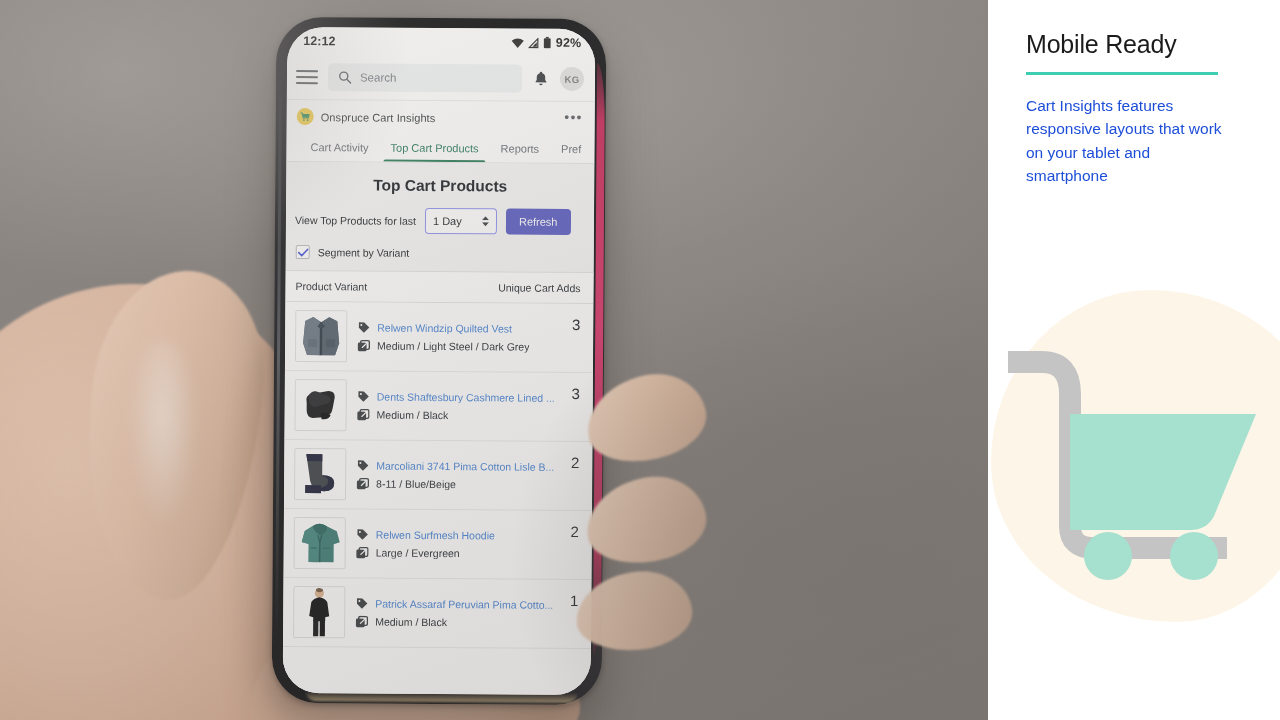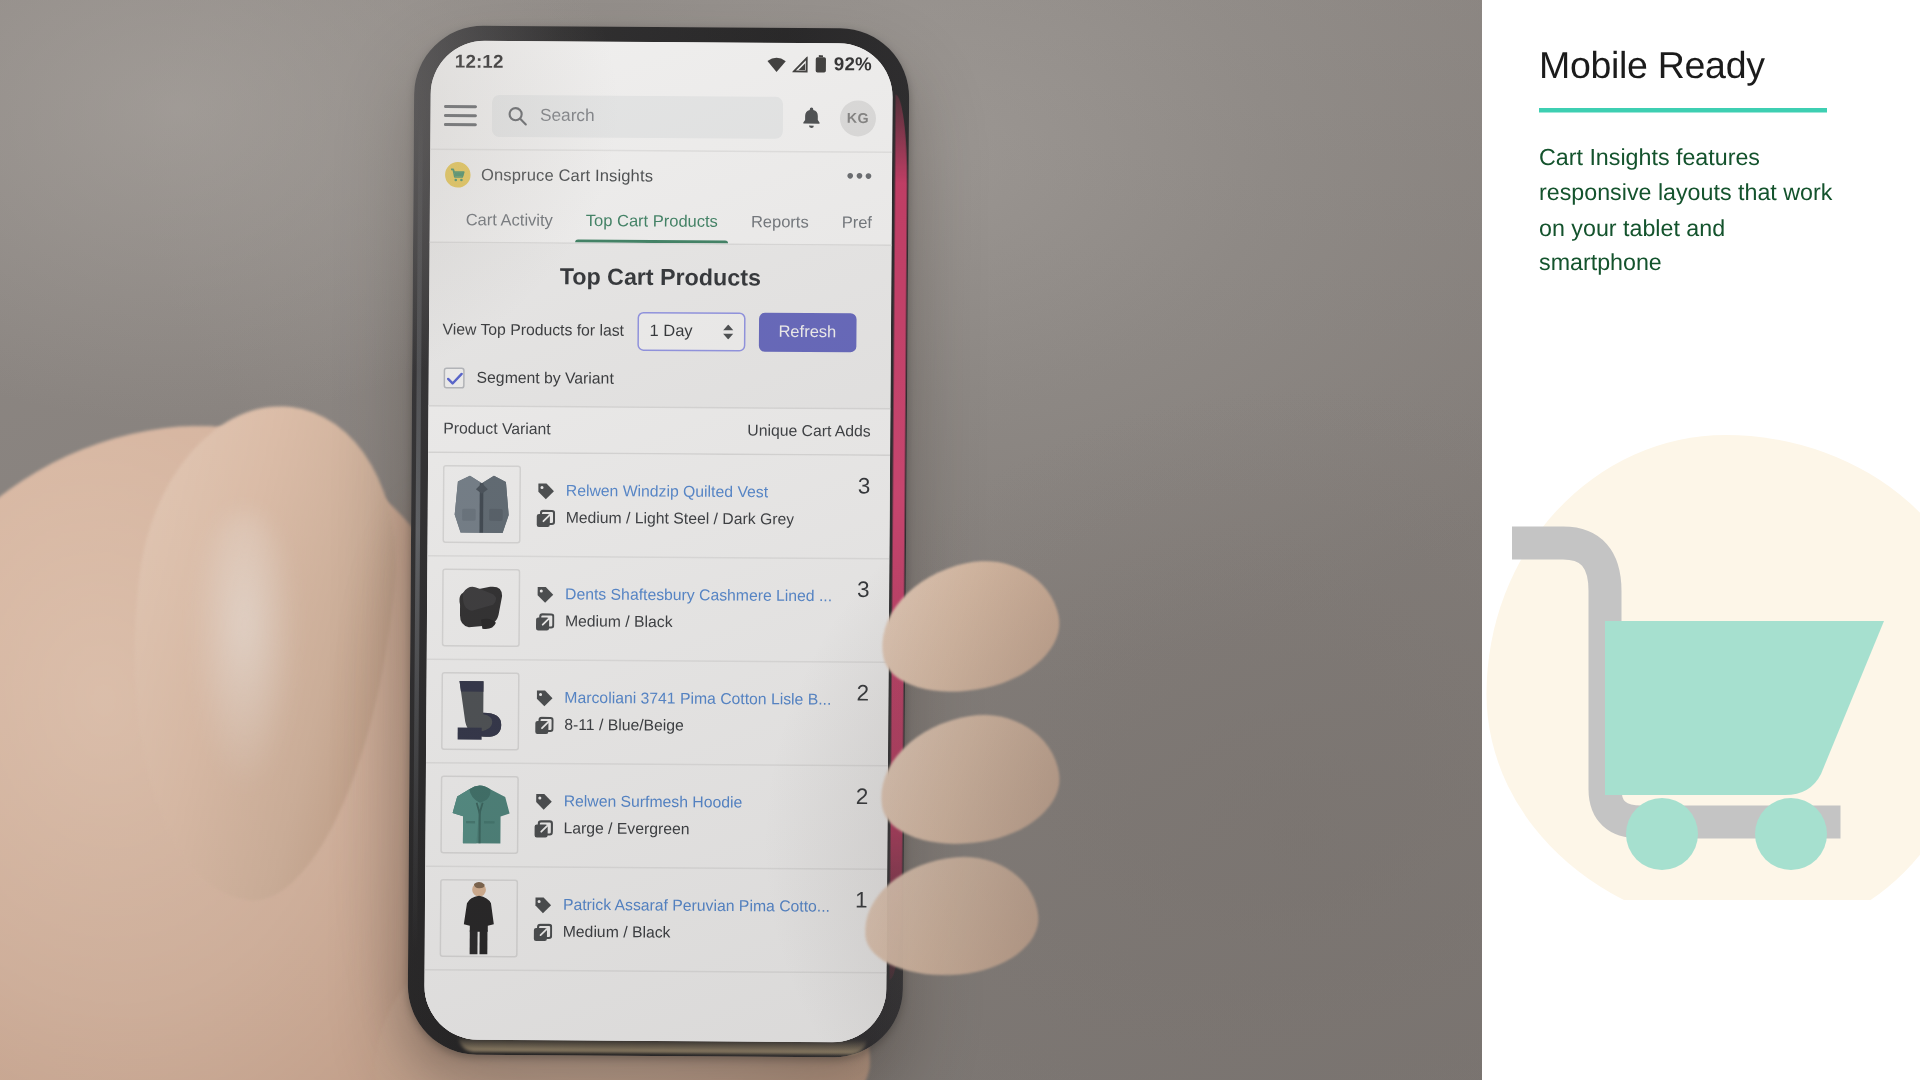--- a/index.html
+++ b/index.html
@@ -269,36 +269,36 @@
   .pline .ic{ width:13px; height:13px; flex:0 0 13px; }
   .pname{
     font-size:10.5px; color:#4a86d8;
     white-space:nowrap; overflow:hidden; text-overflow:ellipsis;
   }
   .pvariant{ font-size:10.5px; color:#2b2f34; white-space:nowrap; overflow:hidden; text-overflow:ellipsis; }
   .pcount{ font-size:15px; color:#1f2328; flex:0 0 auto; padding-left:6px; align-self:flex-start; margin-top:4px;}
 
   
   .side{
-    width:292px; height:600px;
+    width:292px; height:720px;
     position:relative;
     background:#ffffff;
     overflow:hidden;
     padding: 30px 26px 0 38px;
   }
   .side h1{
     font-size:25px; font-weight:400; color:#1b1b1b;
     letter-spacing:-.2px; line-height:1.15;
   }
   .side .rule{
     width:192px; height:3px; background:#3ecfb2;
     margin: 13px 0 19px 0;
   }
   .side p{
-    font-size:15.5px; line-height:1.52; color:#14532d;
+    font-size:15.5px; line-height:1.52; color:#1d4ed8;
     max-width:200px;
   }
   .blob{
     position:absolute;
     left: 3px; top: 290px;
     width: 332px; height: 332px;
     background:#fdf6e8;
     border-radius: 48% 52% 44% 56% / 52% 46% 54% 48%;
   }
   .cart-ill{ position:absolute; left:20px; top:340px; }

